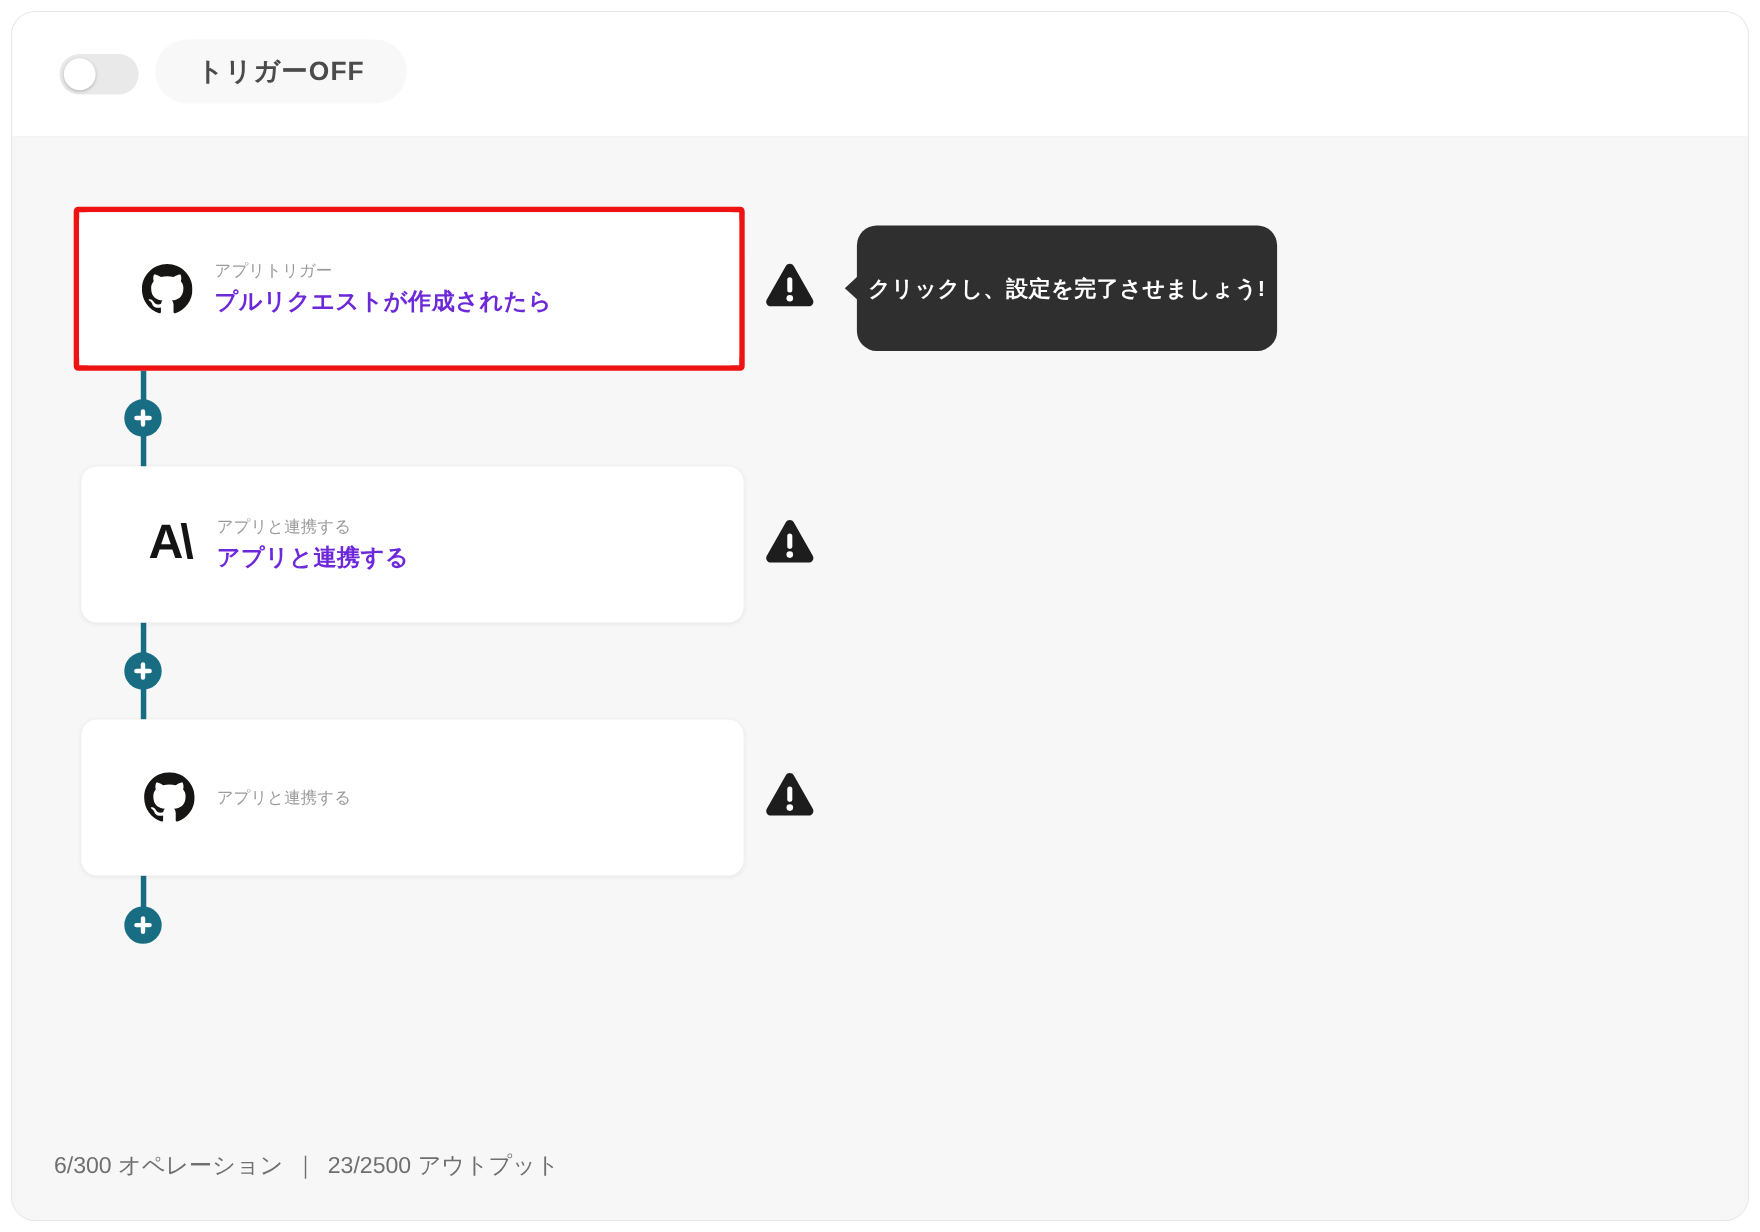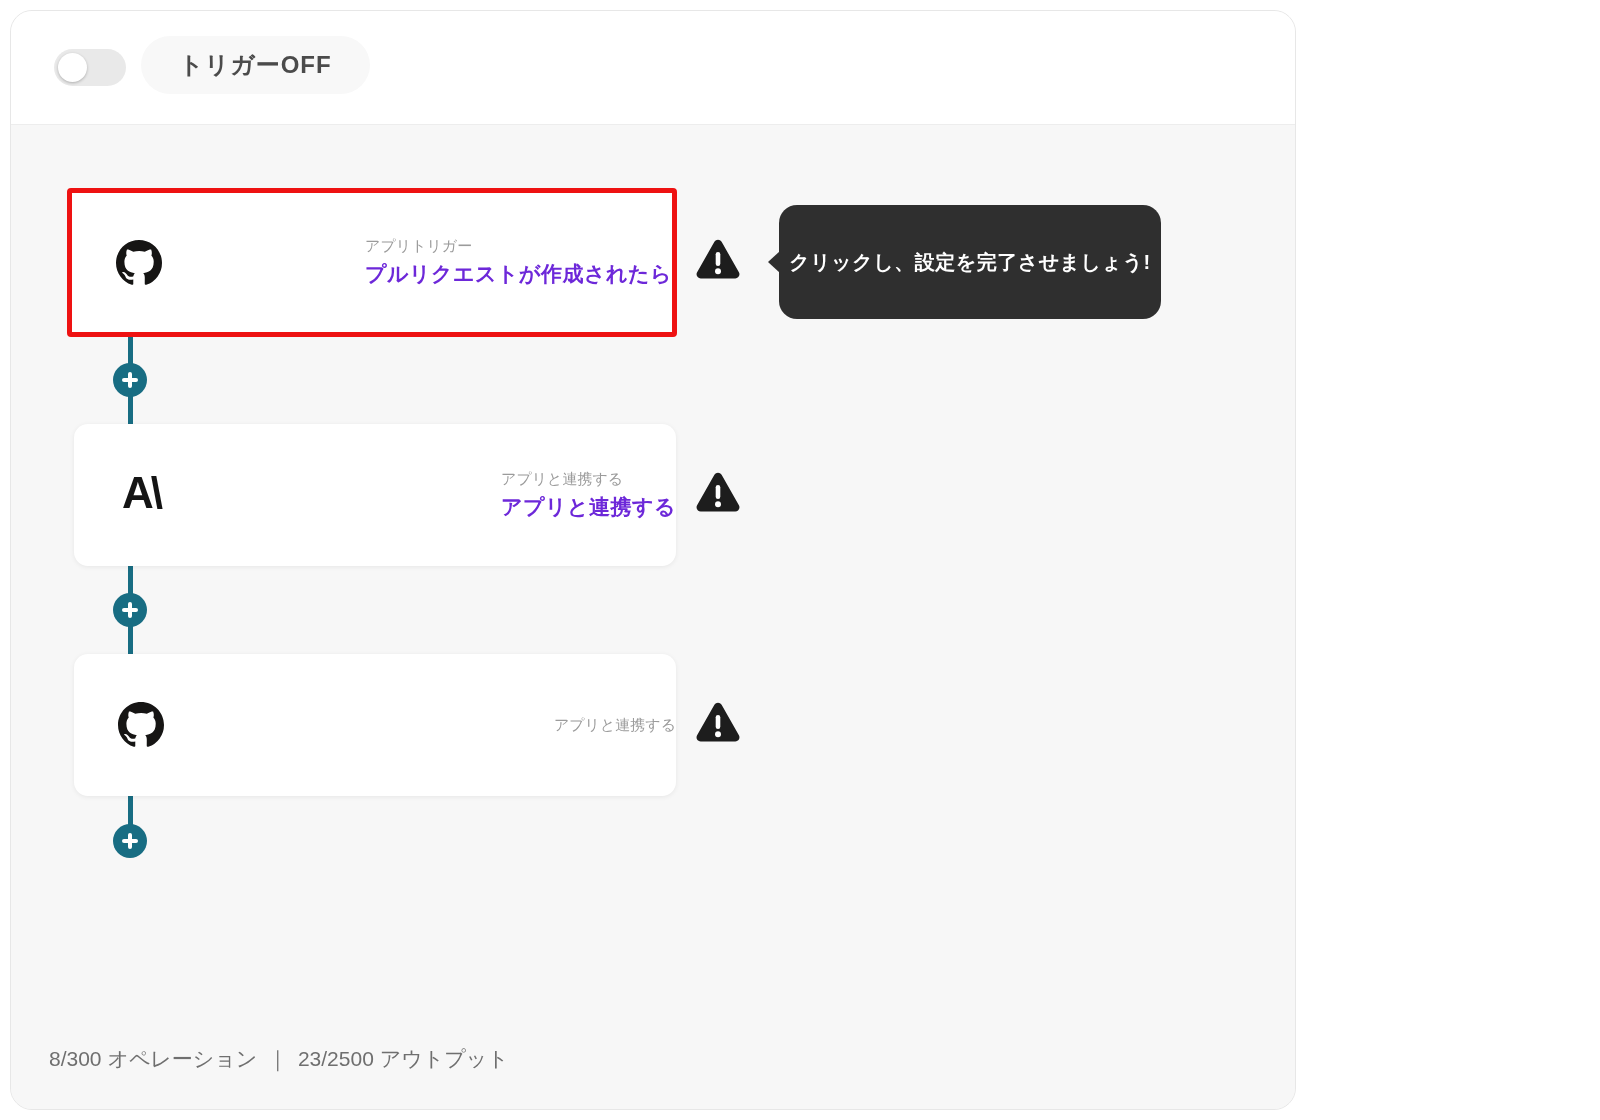--- a/index.html
+++ b/index.html
@@ -1,21 +1,21 @@
 <!DOCTYPE html>
 <html><head>
 <meta charset="utf-8">
 <style>
   * { margin: 0; padding: 0; box-sizing: border-box; }
   html, body { width: 1600px; height: 1120px; background: #ffffff; font-family: "Liberation Sans", "DejaVu Sans", sans-serif; }
 
   .frame {
     position: absolute;
     left: 10px; top: 10px;
-    width: 1286px; height: 1100px;
+    width: 1580px; height: 1100px;
     background: #f7f7f7;
     border: 1px solid #e7e7e7;
     border-radius: 22px;
     overflow: hidden;
   }
 
   
   .header {
     position: relative;
     height: 114px;
@@ -96,24 +96,23 @@
     width: 610px; height: 149px;
     border: 5px solid #ee1212;
     background: #ffffff;
     border-radius: 4px;
     z-index: 2;
   }
   .card {
     display: flex;
     align-items: center;
     gap: 20px;
-    padding-left: 44px;
+    padding-left: 57px;
     background: #ffffff;
     cursor: pointer;
-    justify-content: space-between;
   }
   .card-inner { width: 100%; height: 100%; border-radius: 8px; }
   .card-free {
     position: absolute;
     left: 63px;
     width: 602px; height: 142px;
     border-radius: 14px;
     box-shadow: 0 1px 5px rgba(0,0,0,0.07);
     z-index: 2;
   }
@@ -266,19 +265,19 @@
         <circle cx="12" cy="16.6" r="1.5" fill="#ffffff"></circle>
       </svg>
     </span>
 
     <div class="tooltip">
       <span class="tooltip-arrow"></span>
       <span class="tooltip-text">クリックし、設定を完了させましょう!</span>
     </div>
 
     <div class="usage">
-      <span>8/300 オペレーション</span>
+      <span>6/300 オペレーション</span>
       <span class="sep">｜</span>
       <span>23/2500 アウトプット</span>
     </div>
 
   </div>
 </div>
 
 </body></html>

